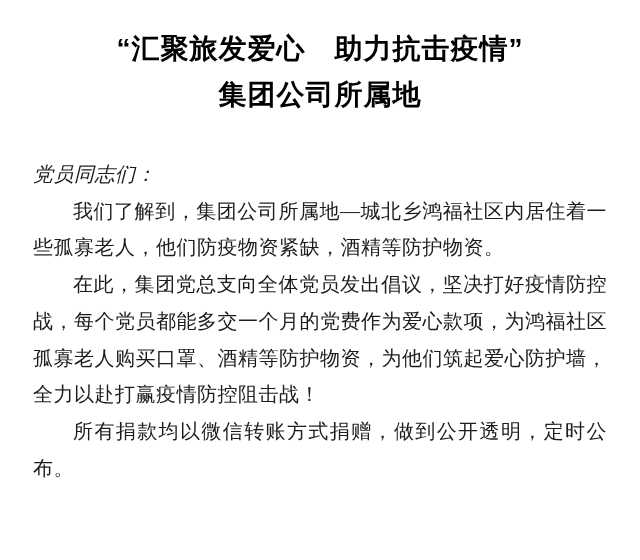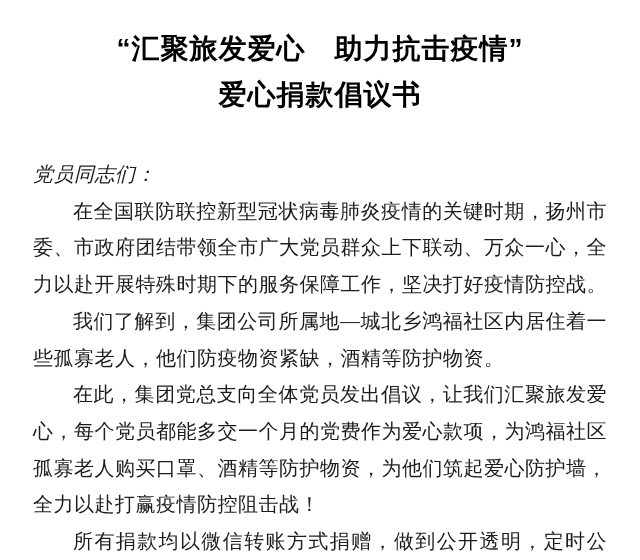--- a/index.html
+++ b/index.html
@@ -48,23 +48,22 @@
     margin: 0;
     text-indent: 2em;
   }
 </style>
 </head>
 <body>
 
 <div class="page">
   <div class="doc-header">
     <h1 class="doc-title">“汇聚旅发爱心　助力抗击疫情”</h1>
-    <h2 class="doc-subtitle">爱心捐款倡议书</h2>
+    <h2 class="doc-subtitle">集团公司所属地</h2>
   </div>
 
   <div class="doc-body">
     <p class="salutation">党员同志们：</p>
-    <p class="para">在全国联防联控新型冠状病毒肺炎疫情的关键时期，扬州市委、市政府团结带领全市广大党员群众上下联动、万众一心，全力以赴开展特殊时期下的服务保障工作，坚决打好疫情防控战。</p>
     <p class="para">我们了解到，集团公司所属地—城北乡鸿福社区内居住着一些孤寡老人，他们防疫物资紧缺，酒精等防护物资。</p>
-    <p class="para">在此，集团党总支向全体党员发出倡议，让我们汇聚旅发爱心，每个党员都能多交一个月的党费作为爱心款项，为鸿福社区孤寡老人购买口罩、酒精等防护物资，为他们筑起爱心防护墙，全力以赴打赢疫情防控阻击战！</p>
+    <p class="para">在此，集团党总支向全体党员发出倡议，坚决打好疫情防控战，每个党员都能多交一个月的党费作为爱心款项，为鸿福社区孤寡老人购买口罩、酒精等防护物资，为他们筑起爱心防护墙，全力以赴打赢疫情防控阻击战！</p>
     <p class="para">所有捐款均以微信转账方式捐赠，做到公开透明，定时公布。</p>
   </div>
 </div>
 
 </body></html>

